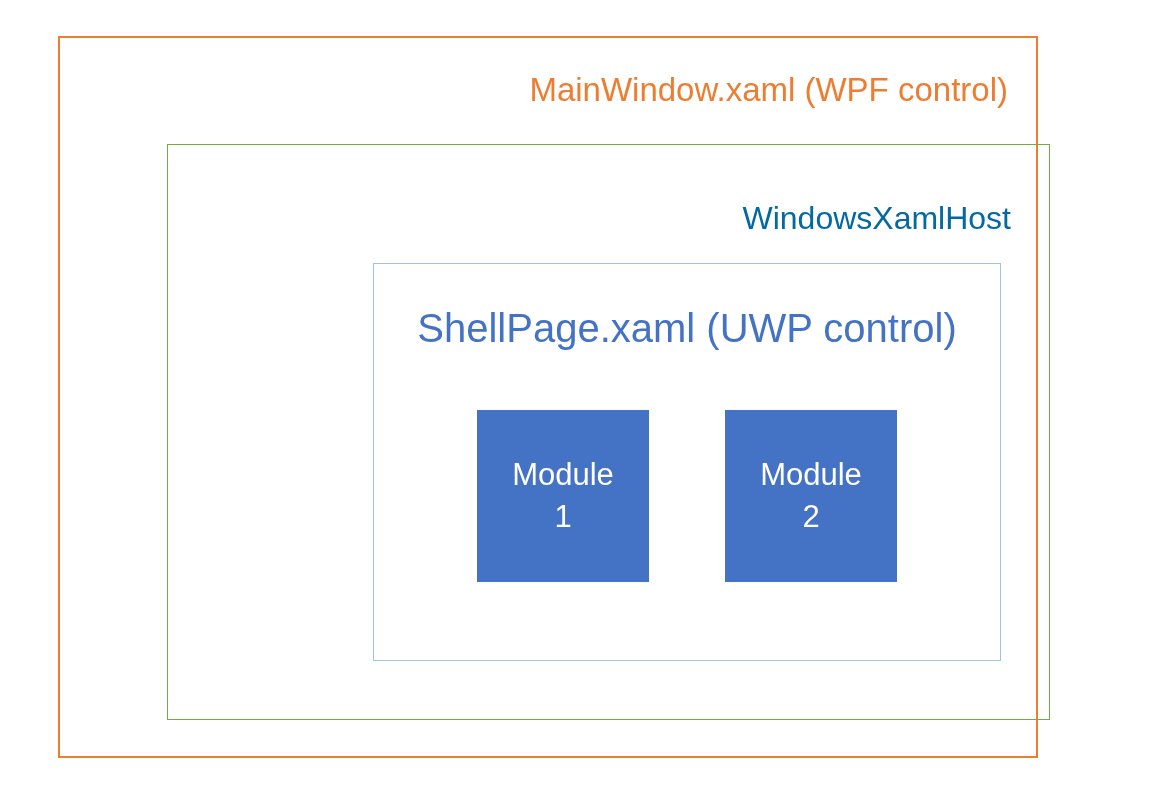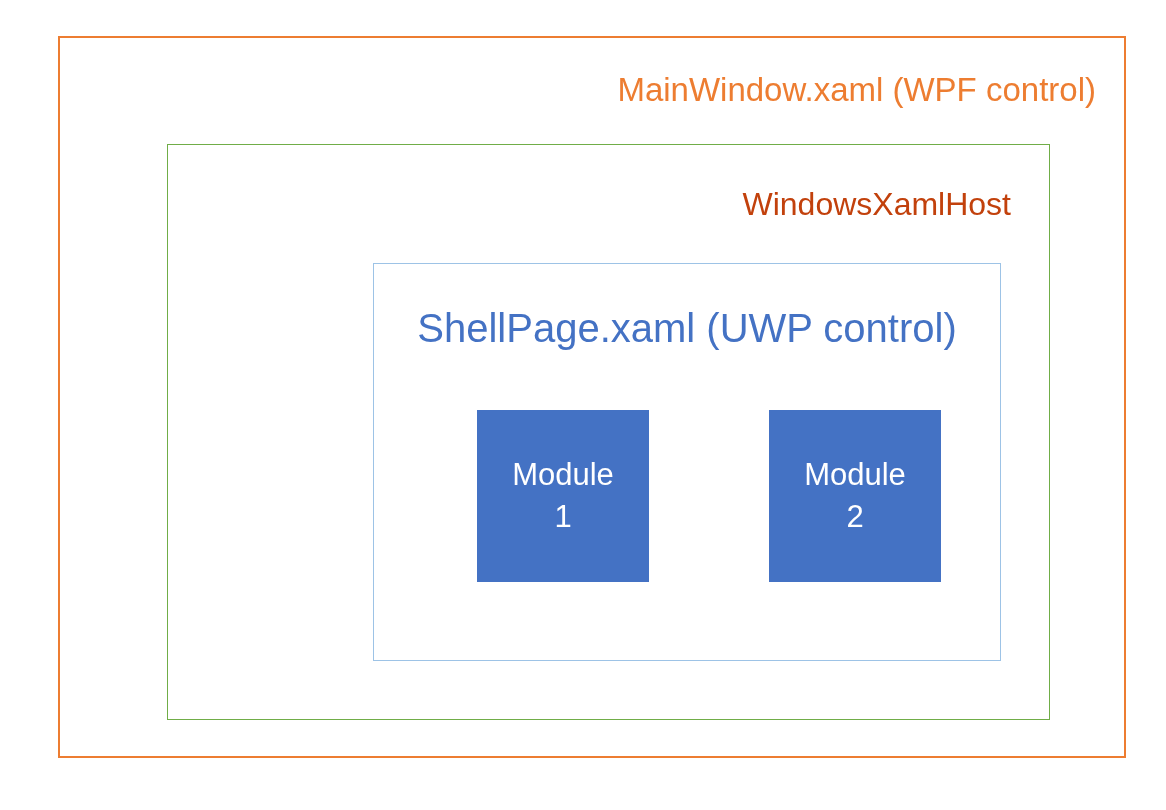--- a/index.html
+++ b/index.html
@@ -13,21 +13,21 @@
     width: 1166px;
     height: 810px;
     background: #ffffff;
     overflow: hidden;
   }
   
   .mainwindow-box {
     position: absolute;
     left: 58px;
     top: 36px;
-    width: 1068px;
+    width: 980px;
     height: 722px;
     border: 2px solid #ED7D31;
     box-sizing: border-box;
     background: transparent;
   }
   .mainwindow-label {
     position: absolute;
     top: 34px;
     right: 28px;
     color: #ED7D31;
@@ -41,23 +41,23 @@
     left: 107px;
     top: 106px;
     width: 883px;
     height: 576px;
     border: 1.5px solid #70AD47;
     box-sizing: border-box;
     background: transparent;
   }
   .host-label {
     position: absolute;
-    top: 42px;
+    top: 56px;
     right: 38px;
-    color: #c2410c;
+    color: #0369a1;
     font-size: 32px;
     line-height: 1.1;
     white-space: nowrap;
   }
   
   .shell-box {
     position: absolute;
     left: 205px;
     top: 118px;
     width: 628px;
@@ -92,21 +92,20 @@
     height: 172px;
     background: #4472C4;
     color: #FFFFFF;
     display: flex;
     flex-direction: column;
     align-items: center;
     justify-content: center;
     font-size: 31px;
     line-height: 1.35;
     text-align: left;
-    margin-left: 44px;
   }
   .module-box span {
     display: block;
   }
 </style>
 </head>
 <body>
 
 <div class="stage">
 

